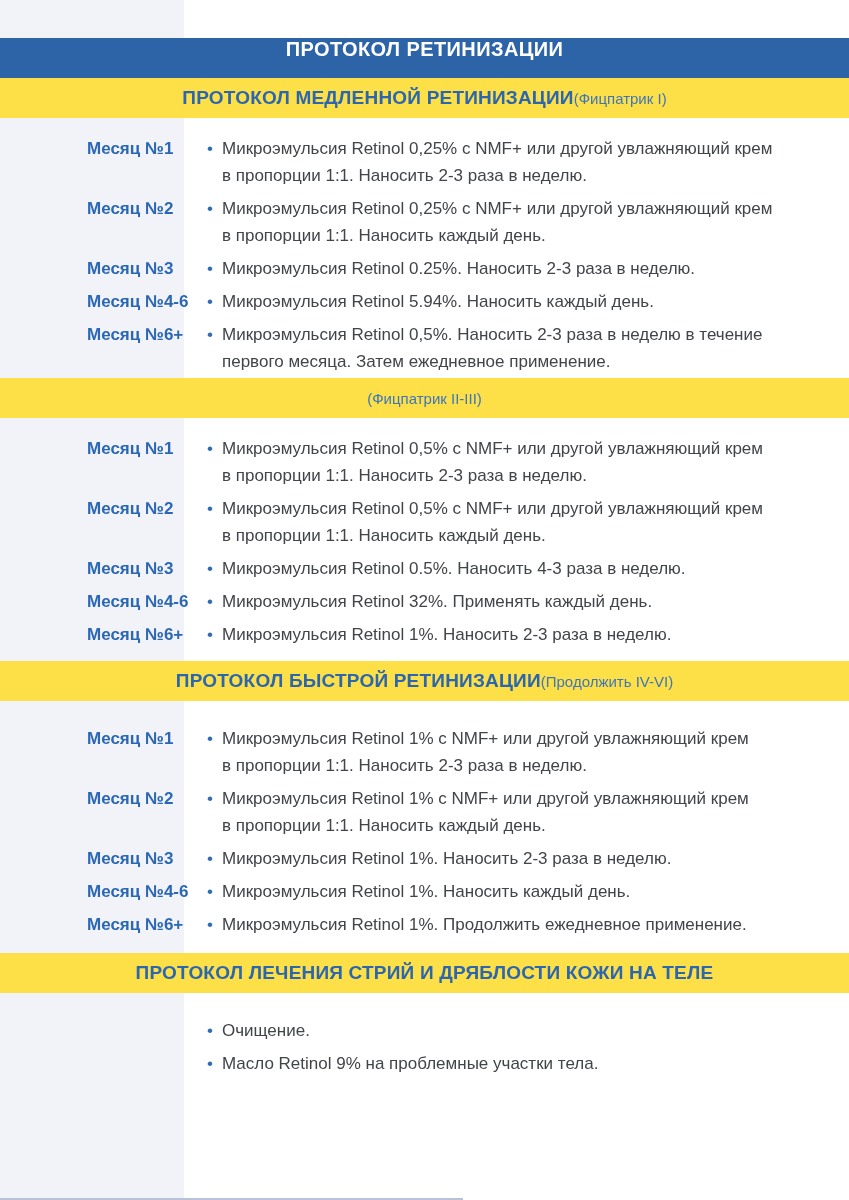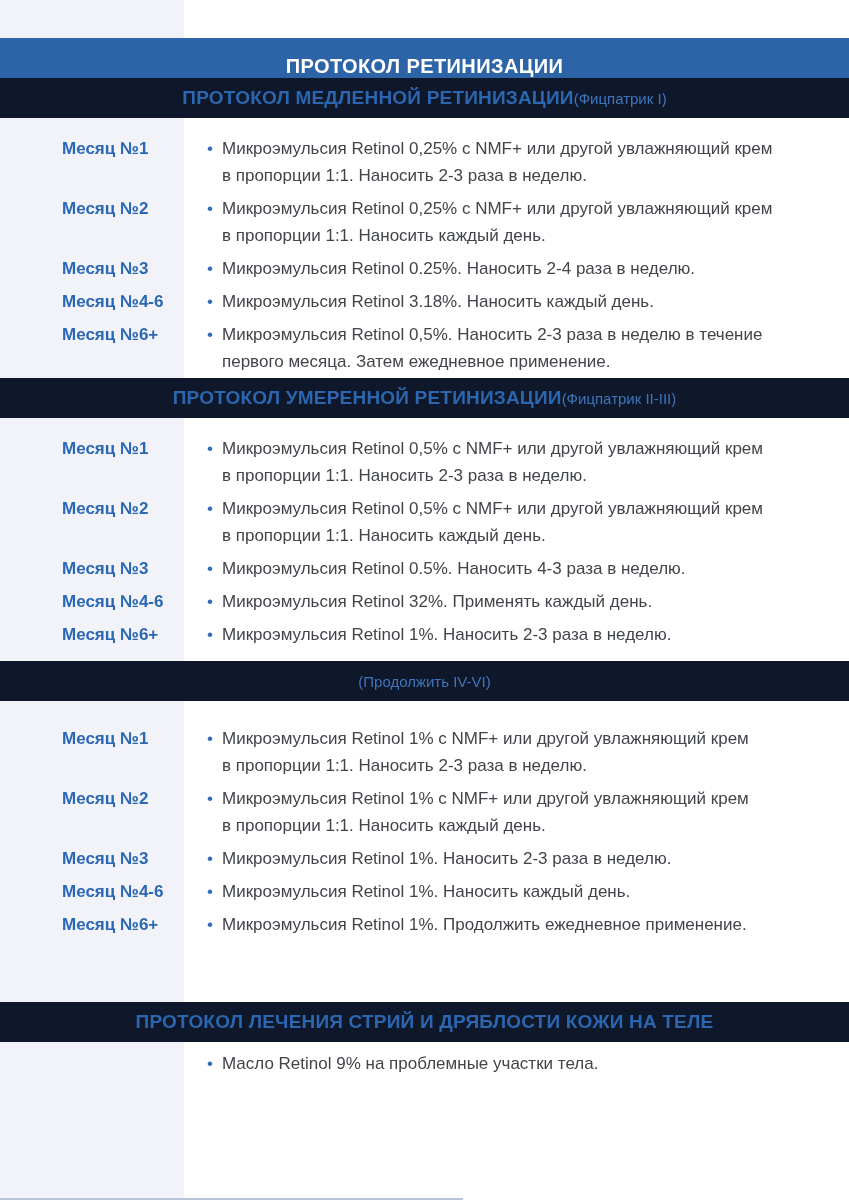--- a/index.html
+++ b/index.html
@@ -3,37 +3,37 @@
 <meta charset="utf-8">
 <style>
   html,body{margin:0;padding:0;background:#ffffff;}
   .page{
     position:relative;width:849px;height:1200px;overflow:hidden;background:#ffffff;
     font-family:"Liberation Sans","DejaVu Sans",sans-serif;
   }
   .left-stripe{position:absolute;left:0;top:0;width:184px;height:1200px;background:#f2f3f9;z-index:0;}
   .main-bar{
     position:absolute;left:0;top:38px;width:849px;height:40px;background:#2d64a8;
-    display:flex;align-items:flex-end;justify-content:center;z-index:2;
+    display:flex;align-items:flex-start;justify-content:center;z-index:2;
   }
   .main-bar h1{
     margin:0;color:#ffffff;font-size:20px;font-weight:bold;letter-spacing:.4px;
   }
   .band{
-    position:absolute;left:0;width:849px;height:40px;background:#0f172a;
+    position:absolute;left:0;width:849px;height:40px;background:#fde047;
     display:flex;align-items:center;justify-content:center;z-index:2;
   }
-  .band-0{top:78px}.band-1{top:378px}.band-2{top:661px}.band-3{top:1002px}
+  .band-0{top:78px}.band-1{top:378px}.band-2{top:661px}.band-3{top:953px}
   .band .sec-title{color:#2b66af;font-size:19px;font-weight:bold;letter-spacing:.2px;}
   .band .sec-subtitle{color:#3e76bb;font-size:15px;font-weight:normal;}
   .rows{position:absolute;left:0;width:849px;z-index:1;}
   .rows-0{top:135px}.rows-1{top:435px}.rows-2{top:725px}.rows-3{top:1017px}
   .row{display:flex;align-items:flex-start;margin-bottom:6px;}
   .row .label{
-    box-sizing:border-box;width:185px;padding-left:62px;flex:none;
+    box-sizing:border-box;width:185px;padding-left:87px;flex:none;
     color:#2a67b4;font-size:17px;font-weight:bold;line-height:27px;white-space:nowrap;
   }
   .row .content{display:flex;align-items:flex-start;margin-left:22px;}
   .row .bullet{
     flex:none;width:15px;color:#2e6db6;font-size:17px;line-height:27px;
   }
   .row .text{
     width:620px;color:#414449;font-size:17px;line-height:27px;white-space:pre-line;
   }
   .bottom-edge{position:absolute;left:0;top:1198px;width:463px;height:2px;background:#b8c3d8;z-index:3;}
@@ -67,41 +67,40 @@
           <div class="content">
             <span class="bullet">•</span>
             <div class="text">Микроэмульсия Retinol 0,25% с NMF+ или другой увлажняющий крем
 в пропорции 1:1. Наносить каждый день.</div>
           </div>
         </div>
         <div class="row">
           <div class="label">Месяц №3</div>
           <div class="content">
             <span class="bullet">•</span>
-            <div class="text">Микроэмульсия Retinol 0.25%. Наносить 2-4 раза в неделю.</div>
+            <div class="text">Микроэмульсия Retinol 0.25%. Наносить 2-3 раза в неделю.</div>
           </div>
         </div>
         <div class="row">
           <div class="label">Месяц №4-6</div>
           <div class="content">
             <span class="bullet">•</span>
-            <div class="text">Микроэмульсия Retinol 3.18%. Наносить каждый день.</div>
+            <div class="text">Микроэмульсия Retinol 5.94%. Наносить каждый день.</div>
           </div>
         </div>
         <div class="row">
           <div class="label">Месяц №6+</div>
           <div class="content">
             <span class="bullet">•</span>
             <div class="text">Микроэмульсия Retinol 0,5%. Наносить 2-3 раза в неделю в течение
 первого месяца. Затем ежедневное применение.</div>
           </div>
         </div>
       </div>
       <div class="band band-1">
-        <span class="sec-title">ПРОТОКОЛ УМЕРЕННОЙ РЕТИНИЗАЦИИ</span>
         <span class="sec-subtitle">(Фицпатрик II-III)</span>
       </div>
       <div class="rows rows-1">
         <div class="row">
           <div class="label">Месяц №1</div>
           <div class="content">
             <span class="bullet">•</span>
             <div class="text">Микроэмульсия Retinol 0,5% с NMF+ или другой увлажняющий крем
 в пропорции 1:1. Наносить 2-3 раза в неделю.</div>
           </div>
@@ -130,20 +129,21 @@
         </div>
         <div class="row">
           <div class="label">Месяц №6+</div>
           <div class="content">
             <span class="bullet">•</span>
             <div class="text">Микроэмульсия Retinol 1%. Наносить 2-3 раза в неделю.</div>
           </div>
         </div>
       </div>
       <div class="band band-2">
+        <span class="sec-title">ПРОТОКОЛ БЫСТРОЙ РЕТИНИЗАЦИИ</span>
         <span class="sec-subtitle">(Продолжить IV-VI)</span>
       </div>
       <div class="rows rows-2">
         <div class="row">
           <div class="label">Месяц №1</div>
           <div class="content">
             <span class="bullet">•</span>
             <div class="text">Микроэмульсия Retinol 1% с NMF+ или другой увлажняющий крем
 в пропорции 1:1. Наносить 2-3 раза в неделю.</div>
           </div>

